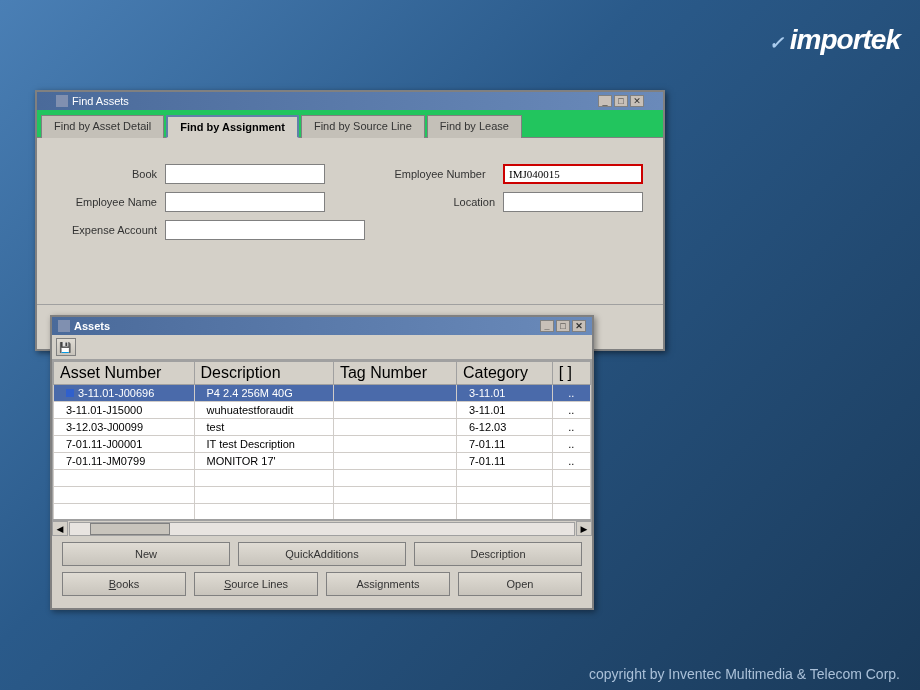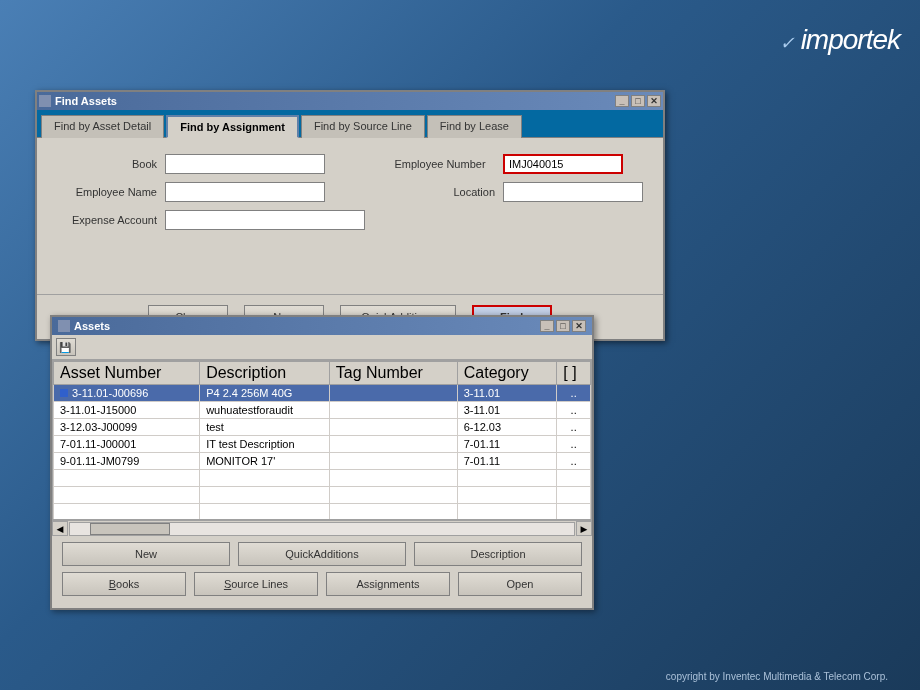--- a/index.html
+++ b/index.html
@@ -21,50 +21,50 @@
       width: 180px;
       height: 60px;
       display: flex;
       align-items: center;
       justify-content: flex-end;
     }
     .logo-text {
       color: white;
       font-size: 28px;
       font-style: italic;
-      font-weight: normal;
+      font-weight: bold;
       letter-spacing: -1px;
     }
 
     
     .copyright {
       position: absolute;
       bottom: 8px;
-      right: 32px;
+      right: 20px;
       color: #aac0d8;
-      font-size: 10px;
+      font-size: 14px;
       margin-top: 44px;
     }
 
     
     .find-assets-window {
       position: absolute;
       top: 90px;
       left: 35px;
       width: 630px;
       background: #d4d0c8;
       border: 2px solid #808080;
       box-shadow: 2px 2px 6px rgba(0,0,0,0.5);
     }
     .window-titlebar {
       background: linear-gradient(to right, #4a6a9a, #6a8aba);
       color: white;
-      padding: 3px 2px;
-      font-size: 11px;
-      font-weight: bold;
+      padding: 3px 19px;
+      font-size: 11px;
+      font-weight: normal;
       display: flex;
       align-items: center;
       justify-content: space-between;
     }
     .window-titlebar-left {
       display: flex;
       align-items: center;
       gap: 4px;
     }
     .titlebar-icon {
@@ -87,21 +87,21 @@
       display: flex;
       align-items: center;
       justify-content: center;
       cursor: pointer;
       font-size: 9px;
     }
 
     
     .tabs-row {
       display: flex;
-      background: #0369a1;
+      background: #22c55e;
       padding: 4px 20px 0 4px;
       border-bottom: 1px solid #808080;
     }
     .tab {
       padding: 4px 12px;
       background: #c4c0b8;
       border: 1px solid #808080;
       border-bottom: none;
       cursor: pointer;
       font-size: 11px;
@@ -232,21 +232,21 @@
       border: 1px solid #a0a0a0;
       padding: 2px 6px;
       text-align: left;
       font-weight: normal;
       font-size: 16px;
       position: sticky;
       top: 0;
     }
     .assets-table td {
       border: 1px solid #d0ccc8;
-      padding: 2px 6px;
+      padding: 2px 12px;
       white-space: nowrap;
     }
     .assets-table tr.selected td {
       background: #4a6aaa;
       color: white;
     }
     .col-bracket {
       text-align: center;
       cursor: pointer;
     }
@@ -338,41 +338,41 @@
     </div>
     <div class="tab">
       <span>Find by Source Line</span>
     </div>
     <div class="tab">
       <span>Find by Lease</span>
     </div>
   </div>
 
   <div class="form-area">
-    <div style="display:flex; gap:20px;">
+    <div style="display:flex; gap:20px;margin-top:10px;">
 
       <div style="flex:1;">
         <div class="form-row">
           <label class="form-label">Book</label>
           <input class="form-input" type="text" value="" style="">
         </div>
         <div class="form-row">
           <label class="form-label">Employee Name</label>
           <input class="form-input" type="text" value="" style="">
         </div>
         <div class="form-row">
           <label class="form-label">Expense Account</label>
           <input class="form-input" type="text" value="" style="width: 200px;">
         </div>
       </div>
 
       <div style="flex:1; padding-top:0;">
         <div class="form-row">
           <label class="form-label" style="text-align:center; min-width:110px;">Employee Number</label>
-          <input class="form-input highlighted" type="text" value="IMJ040015" style="width: 120px;">
+          <input class="form-input highlighted" type="text" value="IMJ040015" style="width: 140px; font-family: Liberation Serif, serif;">
         </div>
         <div class="form-row">
           <label class="form-label" style="text-align:right; min-width:110px;">Location</label>
           <input class="form-input" type="text" value="" style="width: 140px;">
         </div>
       </div>
     </div>
 
     <div style="height: 40px;"></div>
   </div>
@@ -445,21 +445,21 @@
             <td style="text-align: center;">..</td>
           </tr>
           <tr>
             <td>7-01.11-J00001</td>
             <td>IT test Description</td>
             <td></td>
             <td>7-01.11</td>
             <td style="text-align: center;">..</td>
           </tr>
           <tr>
-            <td>9-01.11-JM0799</td>
+            <td>7-01.11-JM0799</td>
             <td>MONITOR 17'</td>
             <td></td>
             <td>7-01.11</td>
             <td style="text-align: center;">..</td>
           </tr>
           <tr class="empty-row">
             <td>&nbsp;</td>
             <td>&nbsp;</td>
             <td>&nbsp;</td>
             <td>&nbsp;</td>

